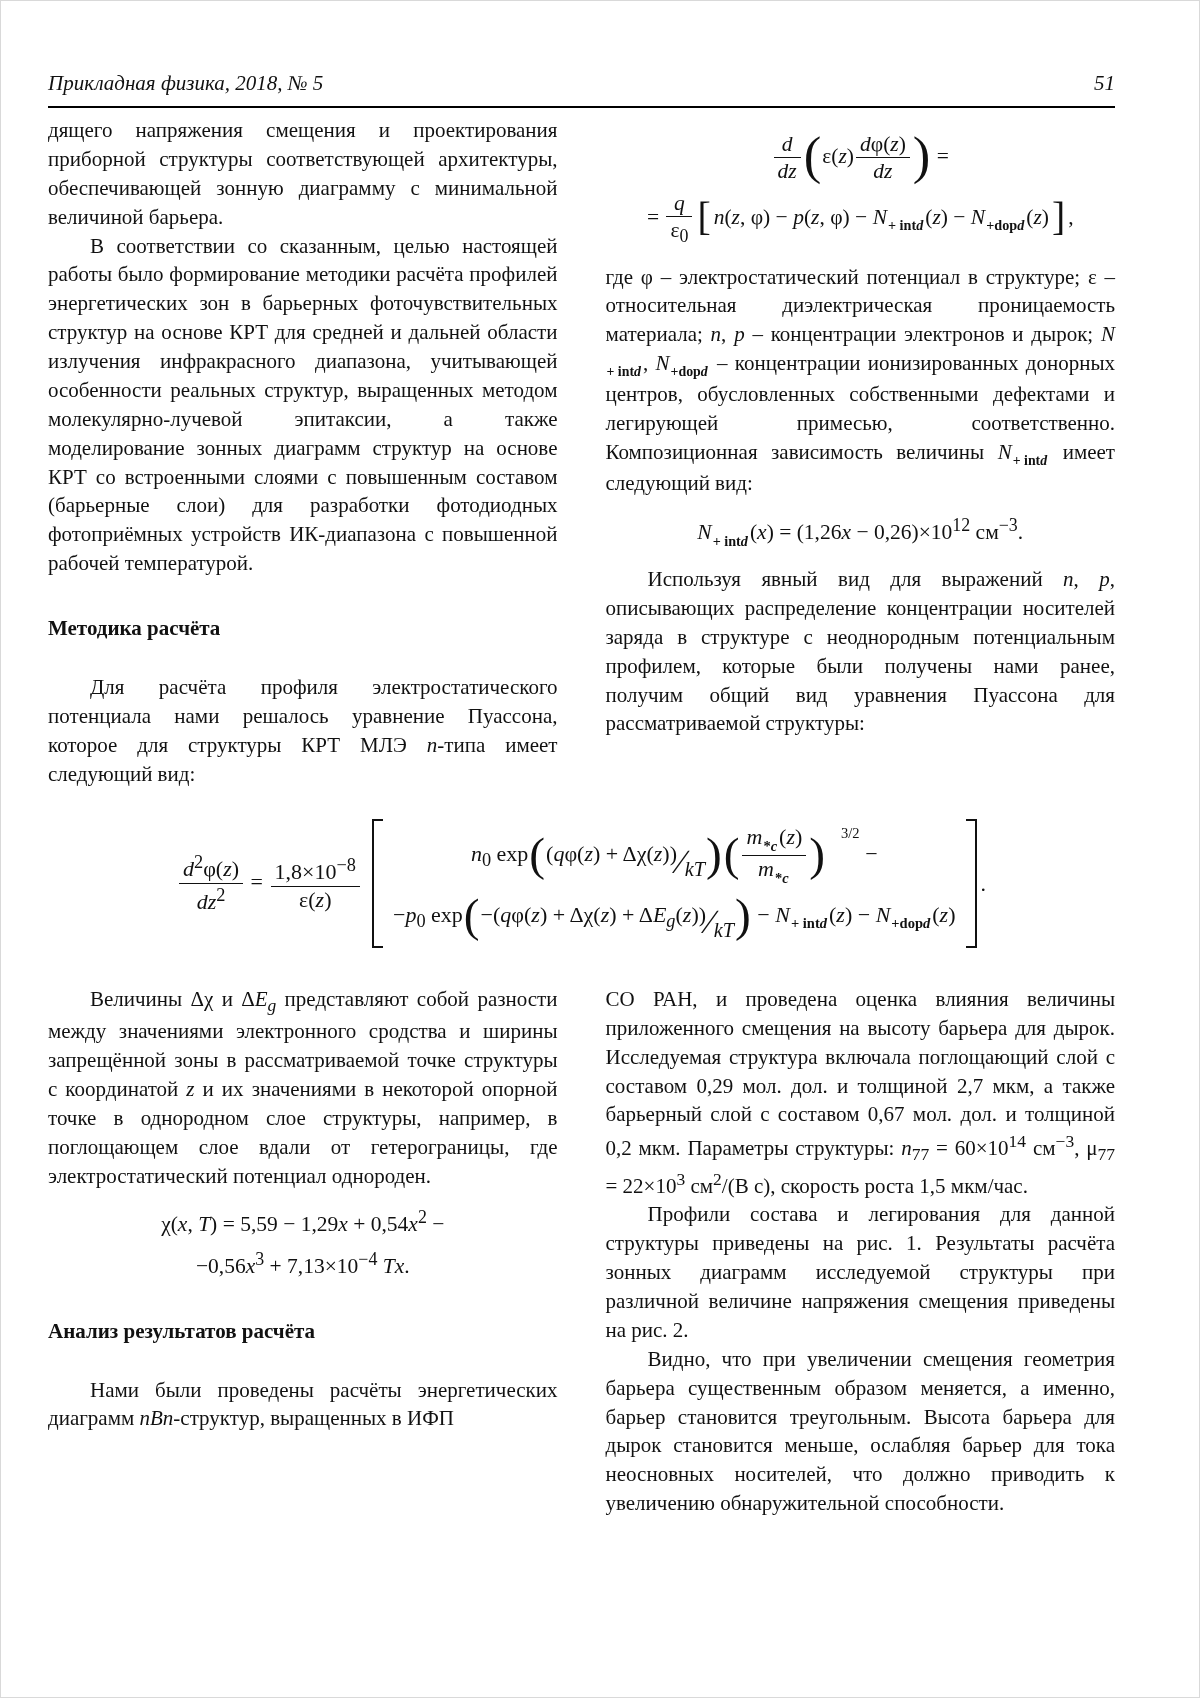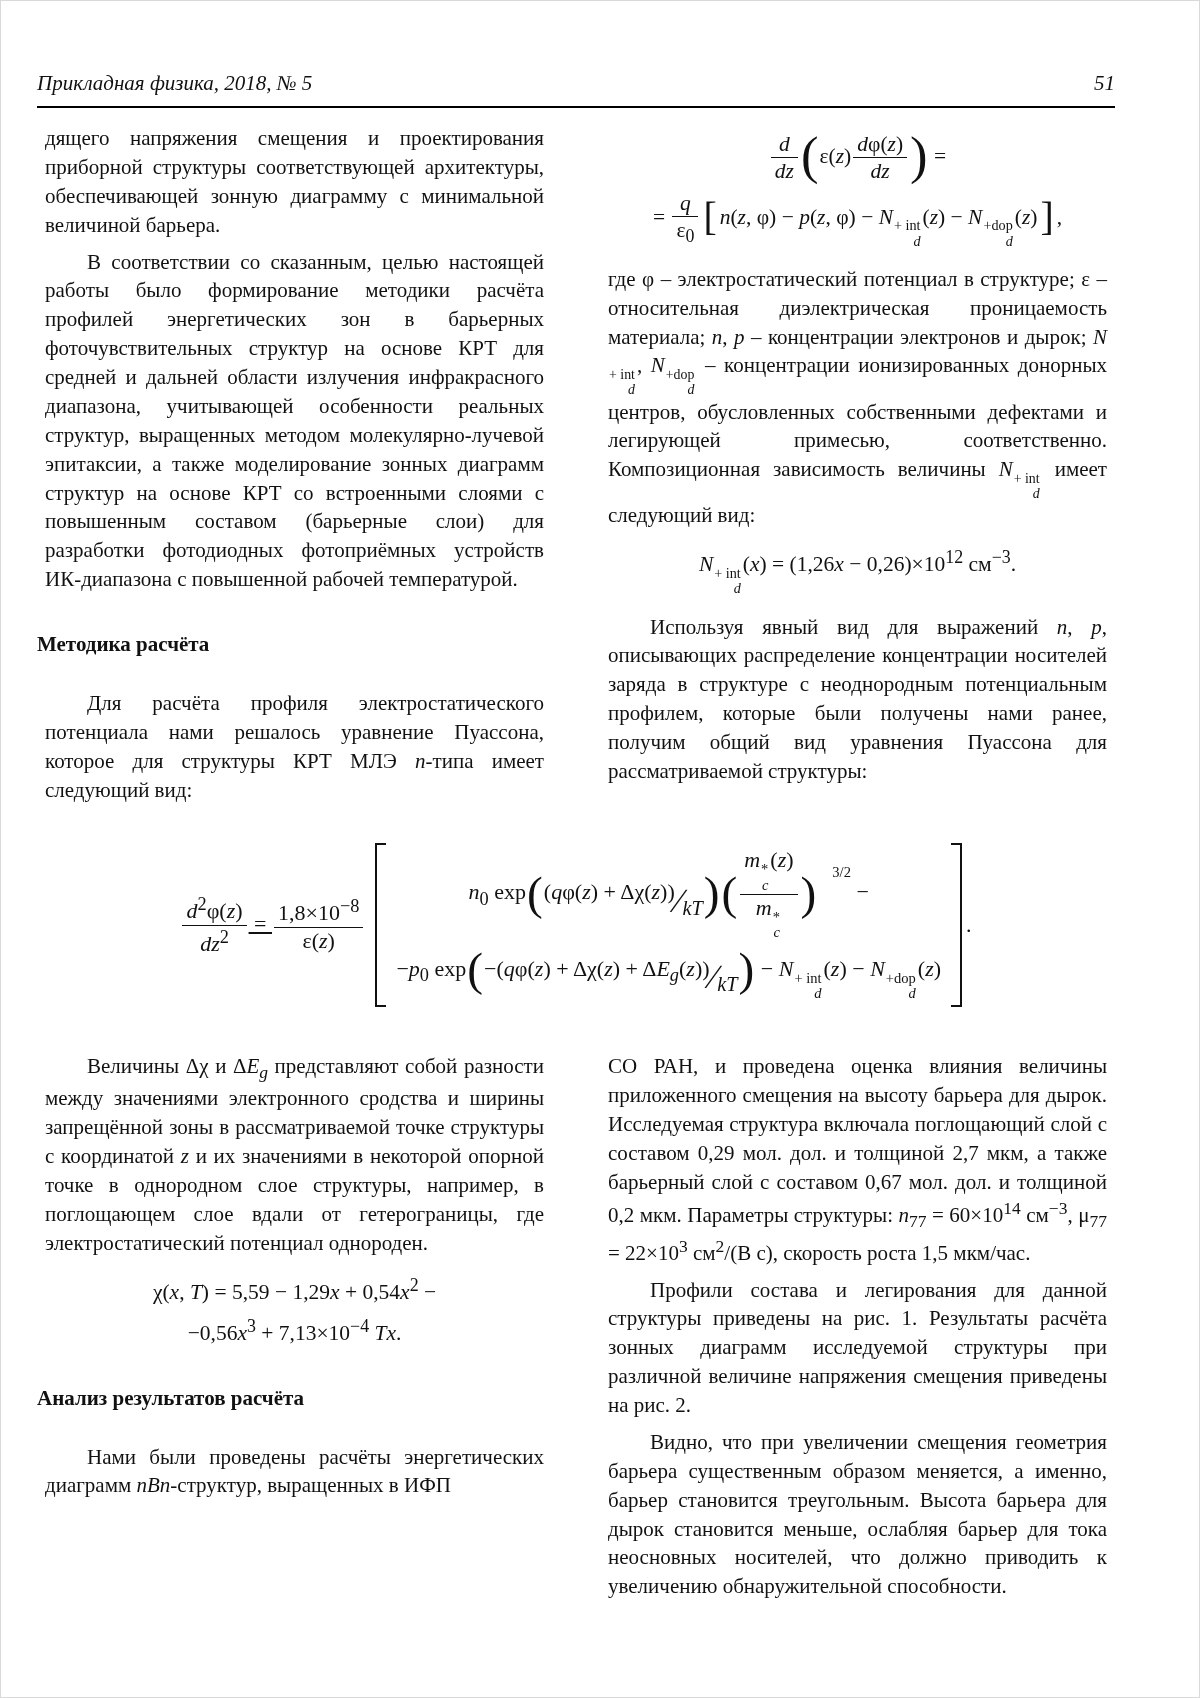--- a/index.html
+++ b/index.html
@@ -4,62 +4,62 @@
 <style>
   html, body { margin:0; padding:0; background:#ffffff; }
   .page {
     position:relative;
     width:1200px; height:1698px;
     margin:0 auto;
     background:#ffffff;
     color:#111;
     font-family:"Liberation Serif","DejaVu Serif",serif;
     box-sizing:border-box;
-    padding:70px 84px 40px 36px;
+    padding:70px 84px 40px 47px;
     overflow:hidden;
     border:1px solid #d9d9d9;
   }
   .hdr { display:flex; justify-content:space-between; align-items:baseline;
          font-style:italic; font-size:21px; }
   .rule { border-top:2px solid #000; margin-top:10px; }
 
   .cols { display:flex; gap:48px; }
   .col  { flex:1 1 0; font-size:21px; line-height:1.375; text-align:justify; }
-  p { margin:8px; text-indent:42px; }
+  p { margin:0; text-indent:42px; }
   p.noindent { text-indent:0; }
   h3 { font-size:21px; font-weight:bold;
        margin:36px 0 30px; text-indent:0; }
   h3.h-analysis { }
 
   
   .eq { text-align:center; font-size:21.5px; line-height:1.3; margin:16px 0; }
   .eq-line { margin:8px 0; white-space:nowrap; }
 
   .frac { display:inline-block; vertical-align:middle; text-align:center;
           line-height:1.12; margin:0 2px; }
   .frac > .num { display:block; padding:0 4px 1px; }
   .frac > .den { display:block; border-top:1.6px solid #111; padding:1px 4px 0; }
 
-  .ss { display:inline-flex; flex-direction:column; vertical-align:-0.45em;
-        font-size:0.66em; line-height:1.08; text-align:right; margin:0 2px 0 1px; }
+  .ss { display:inline-flex; flex-direction:row; vertical-align:-0.45em;
+        font-size:0.66em; line-height:1.08; text-align:center; margin:0 2px 0 1px;font-weight:bold; }
 
   .bp  { font-size:2.45em; font-weight:400; vertical-align:middle; line-height:0;
          position:relative; top:-0.04em; margin:0 1px; }
   .bp2 { font-size:2.15em; font-weight:400; vertical-align:middle; line-height:0;
          position:relative; top:-0.04em; margin:0 1px; }
   .bk  { font-size:1.85em; font-weight:400; vertical-align:middle; line-height:0;
          margin:0 3px; position:relative; top:-0.05em; }
   .dsl { font-size:1.55em; vertical-align:-0.35em; line-height:0; margin:0 1px; }
   .dlo { vertical-align:-0.75em; font-size:0.92em; }
   .pw  { font-size:0.66em; vertical-align:1.55em; margin-left:15px; }
 
   
   .main-eq { display:flex; justify-content:center; align-items:center;
              margin:28px 0 34px; font-size:22px; line-height:1.25; }
-  .main-lhs { white-space:nowrap; margin-right:2px;text-decoration:underline; }
+  .main-lhs { white-space:nowrap; margin-right:2px; }
   .bracket-l { width:9px; align-self:stretch; border:2.2px solid #111;
                border-right:none; margin:3px 4px 3px 8px; }
   .bracket-r { width:9px; align-self:stretch; border:2.2px solid #111;
                border-left:none; margin:3px 4px 3px 4px; }
   .stack { display:flex; flex-direction:column; gap:14px; padding:8px 6px; }
   .eq-row { display:block; text-align:center; white-space:nowrap; }
   .dot { align-self:center; }
 </style>
 </head>
 <body>

